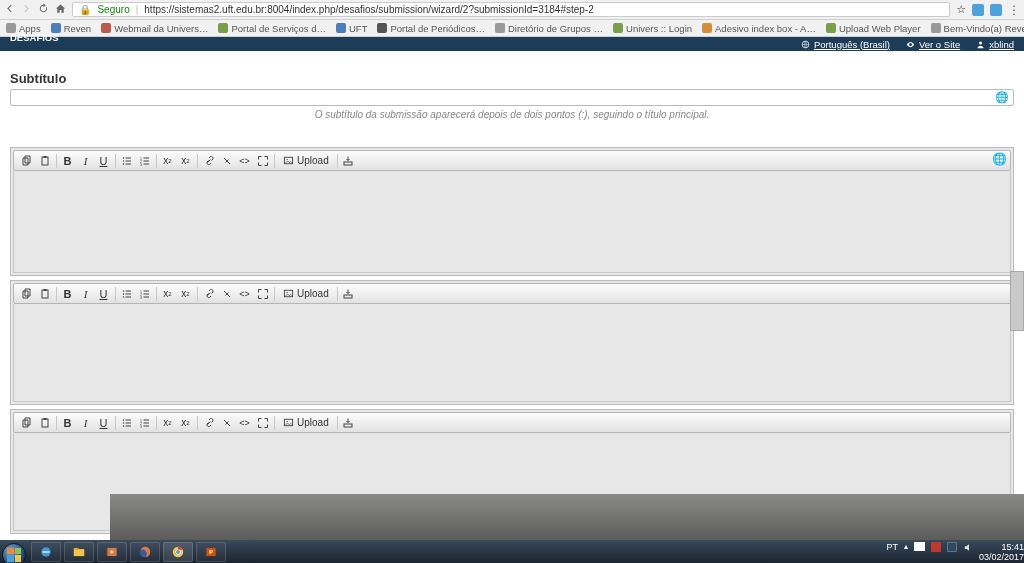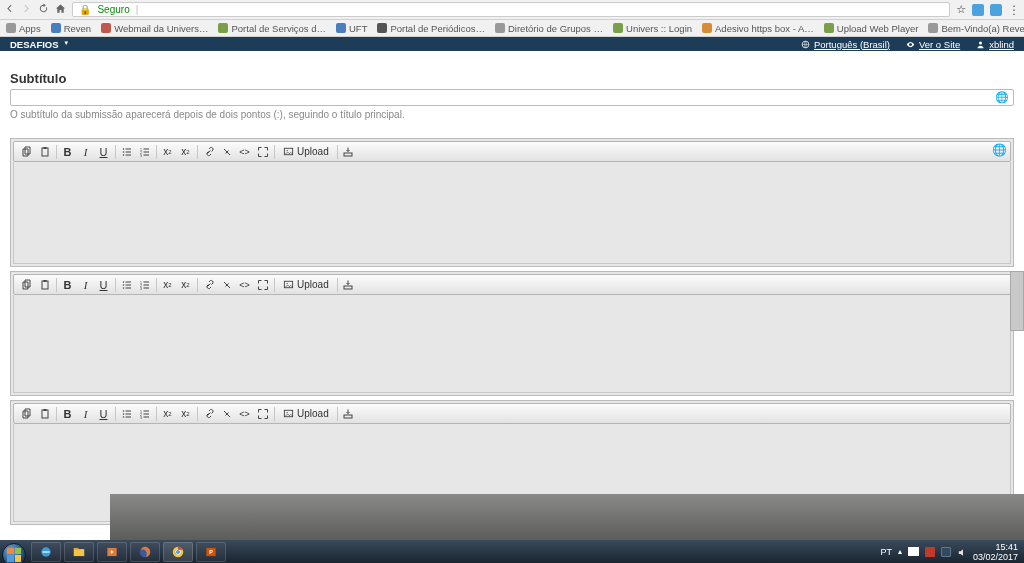--- a/index.html
+++ b/index.html
@@ -20,35 +20,35 @@
   .bm-bar .grp { display:flex; gap:3px; }
   .bm-bar .fav { width:10px; height:10px; background:#d88c3a; border-radius:2px; }
   .bm-bar .fav.b { background:#7a9f4a; }
   .bm-bar .fav.c { background:#4a7fbf; }
   .bm-bar .fav.d { background:#bf5a4a; }
   .bm-bar .fav.e { background:#999; }
   .bm-bar .fav.f { background:#555; }
   .bm-bar .spacer { flex:1; }
   
   .ojs-bar { height: 14px; background:#1d3c58; color:#fff; display:flex; align-items:center; font-size:9.5px; padding:0 10px; }
-  .ojs-bar .left { display:flex; align-items:flex-start; gap:6px; }
+  .ojs-bar .left { display:flex; align-items:flex-start; gap:6px;flex-direction:column; }
   .ojs-bar .tri { font-size:7px; }
   .ojs-bar .spacer { flex:1; }
   .ojs-bar .right { display:flex; align-items:center; gap:16px; }
   .ojs-bar .right .item { display:flex; align-items:center; gap:4px;text-decoration:underline; }
   .ojs-bar svg { width:9px; height:9px; fill:#fff; }
   
   .main-wrap { display:flex; height: 494px; flex-direction: column; }
   .sidebar { width:110px; background:#1d3c58; }
   .content { flex:1; background:#fff; padding:20px 10px 0 10px; overflow:hidden; }
   .field-label { font-size:13px; font-weight:bold; color:#333; margin-bottom:3px; }
   .field-label .req { color:#c00; }
   .text-input-wrap { position:relative; border:1px solid #bbb; border-radius:2px; height:17px; background:#fff; margin-bottom:3px; }
   .text-input-wrap .globe { position:absolute; right:4px; top:1px; font-size:11px; color:#777; }
-  .help-text { font-size:10px; color:#888; margin-bottom:18px; }
+  .help-text { font-size:10px; font-style:italic; color:#888; margin-bottom:27px;text-align:center; }
   
   .editor-outer { border:1px solid #bbb; background:#e7e7e7; padding:2px; position:relative; margin-bottom:4px;}
   .editor-outer .globe { position:absolute; right:6px; top:4px; font-size:12px; color:#555; z-index:3; }
   .toolbar { height:21px; background:linear-gradient(#fcfcfc,#e2e2e2); border:1px solid #b5b5b5; border-radius:2px; display:flex; align-items:center; padding:0 4px; gap:0; font-size:11px; color:#333; }
   .tb-btn { width:18px; height:17px; display:flex; align-items:center; justify-content:center; border-right:1px solid transparent; }
   .tb-sep { width:0; height:14px; border-left:1px solid #c7c7c7; margin:0 2px; }
   .tb-btn b{font-weight:bold;}
   .tb-btn i{font-style:italic;font-family:"Times New Roman",serif;}
   .tb-btn u{text-decoration:underline;}
   .tb-upload { display:flex; align-items:center; gap:3px; padding:0 6px; font-size:10px; }
@@ -65,21 +65,21 @@
   .taskbar .start { width:26px; height:26px; position:relative; }
   .taskbar .start .orb{position:absolute;left:0;bottom:-2px;width:24px;height:24px;border-radius:50%;background:radial-gradient(circle at 35% 30%,#6fa9e2,#1a3f63 70%);border:1px solid #0a1a28;}
   .taskbar .start .win{position:absolute;left:5px;bottom:3px;width:14px;height:14px;display:grid;grid-template:1fr 1fr/1fr 1fr;gap:1px;}
   .taskbar .start .win span:nth-child(1){background:#f08a3c;}
   .taskbar .start .win span:nth-child(2){background:#8fc24a;}
   .taskbar .start .win span:nth-child(3){background:#4a9fe0;}
   .taskbar .start .win span:nth-child(4){background:#f4c542;}
   .taskbar .ti { width:30px; height:20px; margin-left:3px; border:1px solid rgba(255,255,255,.15); border-radius:2px; display:flex; align-items:center; justify-content:center; background:rgba(255,255,255,.04);}
   .taskbar .ti svg{width:14px;height:14px;}
   .taskbar .spacer { flex:1; }
-  .taskbar .tray { display:flex; align-items:center; gap:6px; color:#fff; font-size:9px; padding-right:6px; }
+  .taskbar .tray { display:flex; gap:6px; color:#fff; font-size:9px; }
   .taskbar .tray .tri{font-size:8px;}
   .taskbar .tray .flag{width:11px;height:9px;background:#fff;}
   .taskbar .tray .red{width:10px;height:10px;background:#c0392b;border-radius:1px;}
   .taskbar .tray .pg{width:10px;height:10px;background:#34495e;border:1px solid #5a7a94;border-radius:1px;}
   .taskbar .tray .snd{width:10px;height:10px;}
   .taskbar .tray svg{fill:#e4e4e4;}
   .taskbar .clock{ text-align:right; line-height:10px; }
   
   .desk-bg{position:absolute;left:110px;right:0;top:494px;height:46px;background:linear-gradient(#8a8a88,#5c5c5a);filter:blur(.3px);}
 </style>
@@ -98,20 +98,21 @@
           <path d="M12 4a8 8 0 107.4 5h-2.2A6 6 0 1112 6v3l5-4-5-4z"></path>
         </svg></span>
     <span><svg viewBox="0 0 24 24">
           <path d="M12 3l10 9h-3v9h-5v-6h-4v6H5v-9H2z"></path>
         </svg></span>
   </div>
   <div class="addr">
     <span class="lock">🔒</span>
     <span style="color:#0a8a0a">Seguro</span>
     <span style="color:#bbb">|</span>
+    <span style="color:#333">https://sistemas2.uft.edu.br:8004/index.php/desafios/submission/wizard/2?submissionId=3184#step-2</span>
   </div>
   <div class="right-icons">
     <span class="star">☆</span>
     <span class="candy1"></span>
     <span class="candy2"></span>
     <span class="dots">⋮</span>
   </div>
 </div>
 
 <div class="bm-bar">
@@ -142,21 +143,21 @@
   <div class="grp">
       <span class="fav e"></span>
       <span>Diretório de Grupos …</span>
     </div>
   <div class="grp">
       <span class="fav b"></span>
       <span>Univers :: Login</span>
     </div>
   <div class="grp">
       <span class="fav"></span>
-      <span>Adesivo https box - A…</span>
+      <span>Adesivo index box - A…</span>
     </div>
   <div class="grp">
       <span class="fav b"></span>
       <span>Upload Web Player</span>
     </div>
   <div class="grp">
       <span class="fav e"></span>
       <span>Bem-Vindo(a) Reven…</span>
     </div>
 

